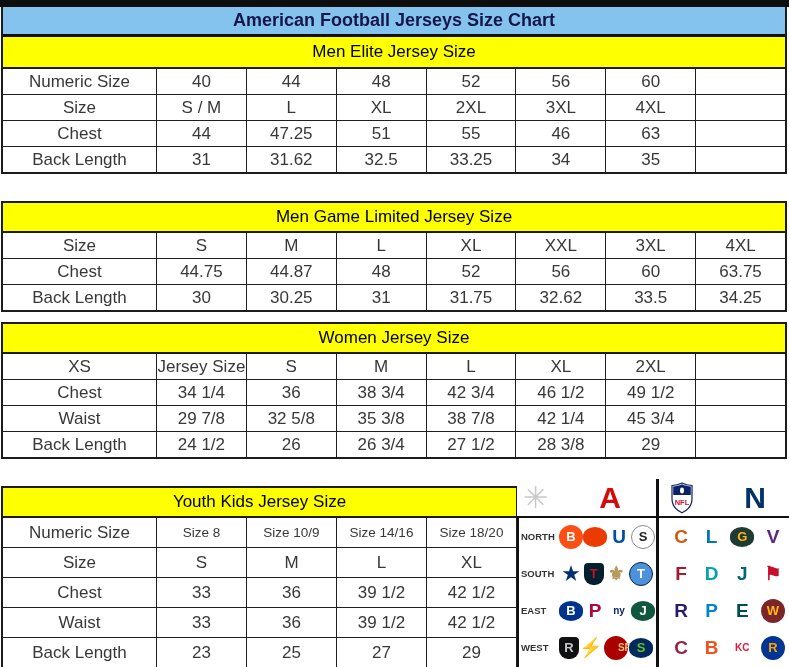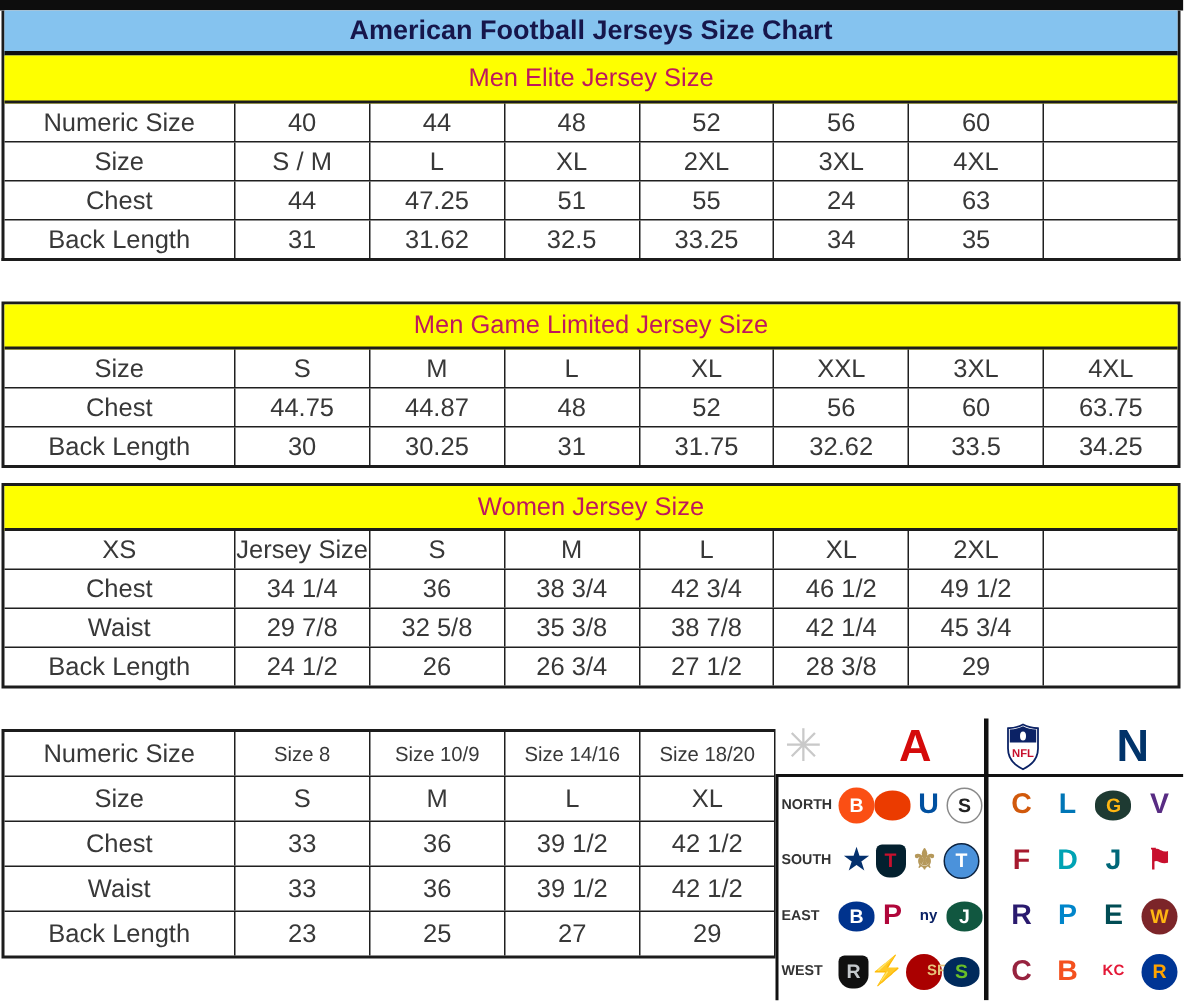--- a/index.html
+++ b/index.html
@@ -20,21 +20,21 @@
   .stable[data-table="3"]{top:486px;width:517px;border-top:2px solid #1c1c1c;}
 
   .title{
     height:27px;background:#85c3ef;border-bottom:3px solid #101010;
     display:flex;align-items:center;justify-content:center;
     font-weight:bold;font-size:18px;color:#16164b;
   }
   .band{
     height:28px;background:#feff00;border-bottom:2px solid #1c1c1c;
     display:flex;align-items:center;justify-content:center;
-    font-size:17px;color:#be185d;
+    font-size:17px;color:#000000;
   }
   .stable[data-table="0"] .band{height:30px;}
 
   .trow{display:grid;grid-template-columns:153px repeat(7,1fr);height:25px;}
   .stable[data-table="3"] .trow{grid-template-columns:153px repeat(4,1fr);height:29px;}
   .trow + .trow{border-top:1.5px solid #1f1f1f;}
   .cell{
     display:flex;align-items:center;justify-content:center;
     font-size:17px;color:#383838;overflow:hidden;white-space:nowrap;
   }
@@ -96,21 +96,21 @@
           <div class="cell">3XL</div>
           <div class="cell">4XL</div>
           <div class="cell"></div>
         </div>
         <div class="trow">
           <div class="cell label">Chest</div>
           <div class="cell">44</div>
           <div class="cell">47.25</div>
           <div class="cell">51</div>
           <div class="cell">55</div>
-          <div class="cell">24</div>
+          <div class="cell">46</div>
           <div class="cell">63</div>
           <div class="cell"></div>
         </div>
         <div class="trow">
           <div class="cell label">Back Length</div>
           <div class="cell">31</div>
           <div class="cell">31.62</div>
           <div class="cell">32.5</div>
           <div class="cell">33.25</div>
           <div class="cell">34</div>
@@ -196,20 +196,21 @@
           <div class="cell">26 3/4</div>
           <div class="cell">27 1/2</div>
           <div class="cell">28 3/8</div>
           <div class="cell">29</div>
           <div class="cell"></div>
         </div>
       </div>
   </section>
 
   <section class="stable" data-table="3">
+    <div class="band">Youth Kids Jersey Size</div>
     <div>
         <div class="trow">
           <div class="cell label">Numeric Size</div>
           <div class="cell">Size 8</div>
           <div class="cell">Size 10/9</div>
           <div class="cell">Size 14/16</div>
           <div class="cell">Size 18/20</div>
         </div>
         <div class="trow">
           <div class="cell label">Size</div>

